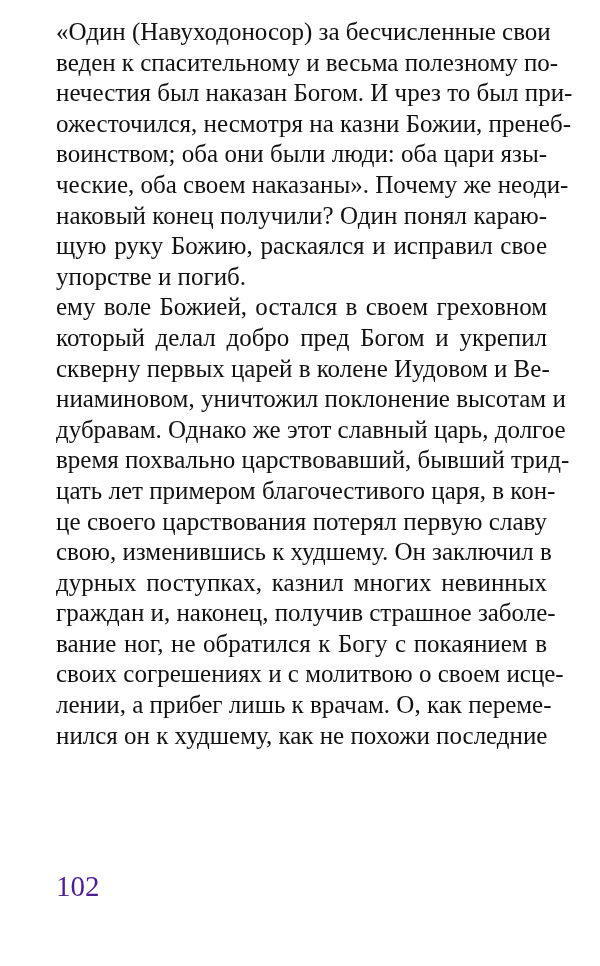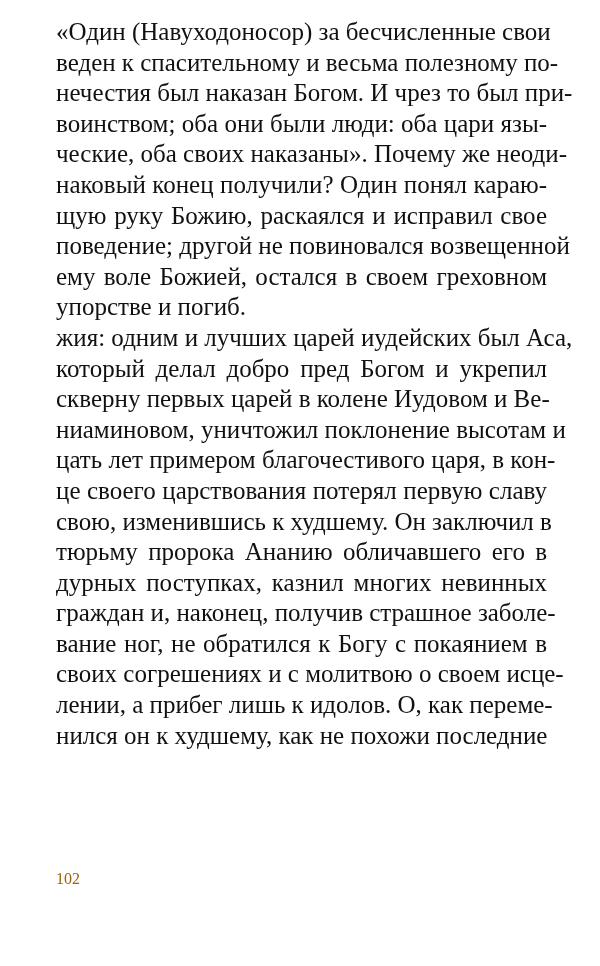--- a/index.html
+++ b/index.html
@@ -13,48 +13,48 @@
   .line {
     height: 30.6px; line-height: 30.6px;
     white-space: nowrap; text-align: justify; text-align-last: justify;
     display: block; width: 491px;
   }
   .line.last { text-align-last: left; }
   .line.indent { padding-left: 24px; width: 467px; }
   .page-number {
     position: absolute; left: 56px; top: 870px;
     font-family: "Liberation Serif", "DejaVu Serif", serif;
-    font-size: 16px; color: #a16207;
+    font-size: 29px; color: #4c1d95;
   }
 </style>
 </head>
 <body>
 
 <div class="page">
   <div class="text-block">
     <span class="line">«Один (Навуходоносор) за бесчисленные свои</span>
     <span class="line">веден к спасительному и весьма полезному по-</span>
     <span class="line">нечестия был наказан Богом. И чрез то был при-</span>
+    <span class="line">ожесточился, несмотря на казни Божии, пренеб-</span>
     <span class="line">воинством; оба они были люди: оба цари язы-</span>
-    <span class="line">ческие, оба своих наказаны». Почему же неоди-</span>
+    <span class="line">ческие, оба своем наказаны». Почему же неоди-</span>
     <span class="line">наковый конец получили? Один понял караю-</span>
     <span class="line">щую руку Божию, раскаялся и исправил свое</span>
-    <span class="line">поведение; другой не повиновался возвещенной</span>
+    <span class="line last">упорстве и погиб.</span>
     <span class="line">ему воле Божией, остался в своем греховном</span>
-    <span class="line last">упорстве и погиб.</span>
-    <span class="line">жия: одним и лучших царей иудейских был Аса,</span>
     <span class="line">который делал добро пред Богом и укрепил</span>
     <span class="line">скверну первых царей в колене Иудовом и Ве-</span>
     <span class="line">ниаминовом, уничтожил поклонение высотам и</span>
+    <span class="line">дубравам. Однако же этот славный царь, долгое</span>
+    <span class="line">время похвально царствовавший, бывший трид-</span>
     <span class="line">цать лет примером благочестивого царя, в кон-</span>
     <span class="line">це своего царствования потерял первую славу</span>
     <span class="line">свою, изменившись к худшему. Он заключил в</span>
-    <span class="line">тюрьму пророка Ананию обличавшего его в</span>
     <span class="line">дурных поступках, казнил многих невинных</span>
     <span class="line">граждан и, наконец, получив страшное заболе-</span>
     <span class="line">вание ног, не обратился к Богу с покаянием в</span>
     <span class="line">своих согрешениях и с молитвою о своем исце-</span>
-    <span class="line">лении, а прибег лишь к идолов. О, как переме-</span>
+    <span class="line">лении, а прибег лишь к врачам. О, как переме-</span>
     <span class="line">нился он к худшему, как не похожи последние</span>
 
   </div>
   <div class="page-number">102</div>
 </div>
 
 </body></html>

